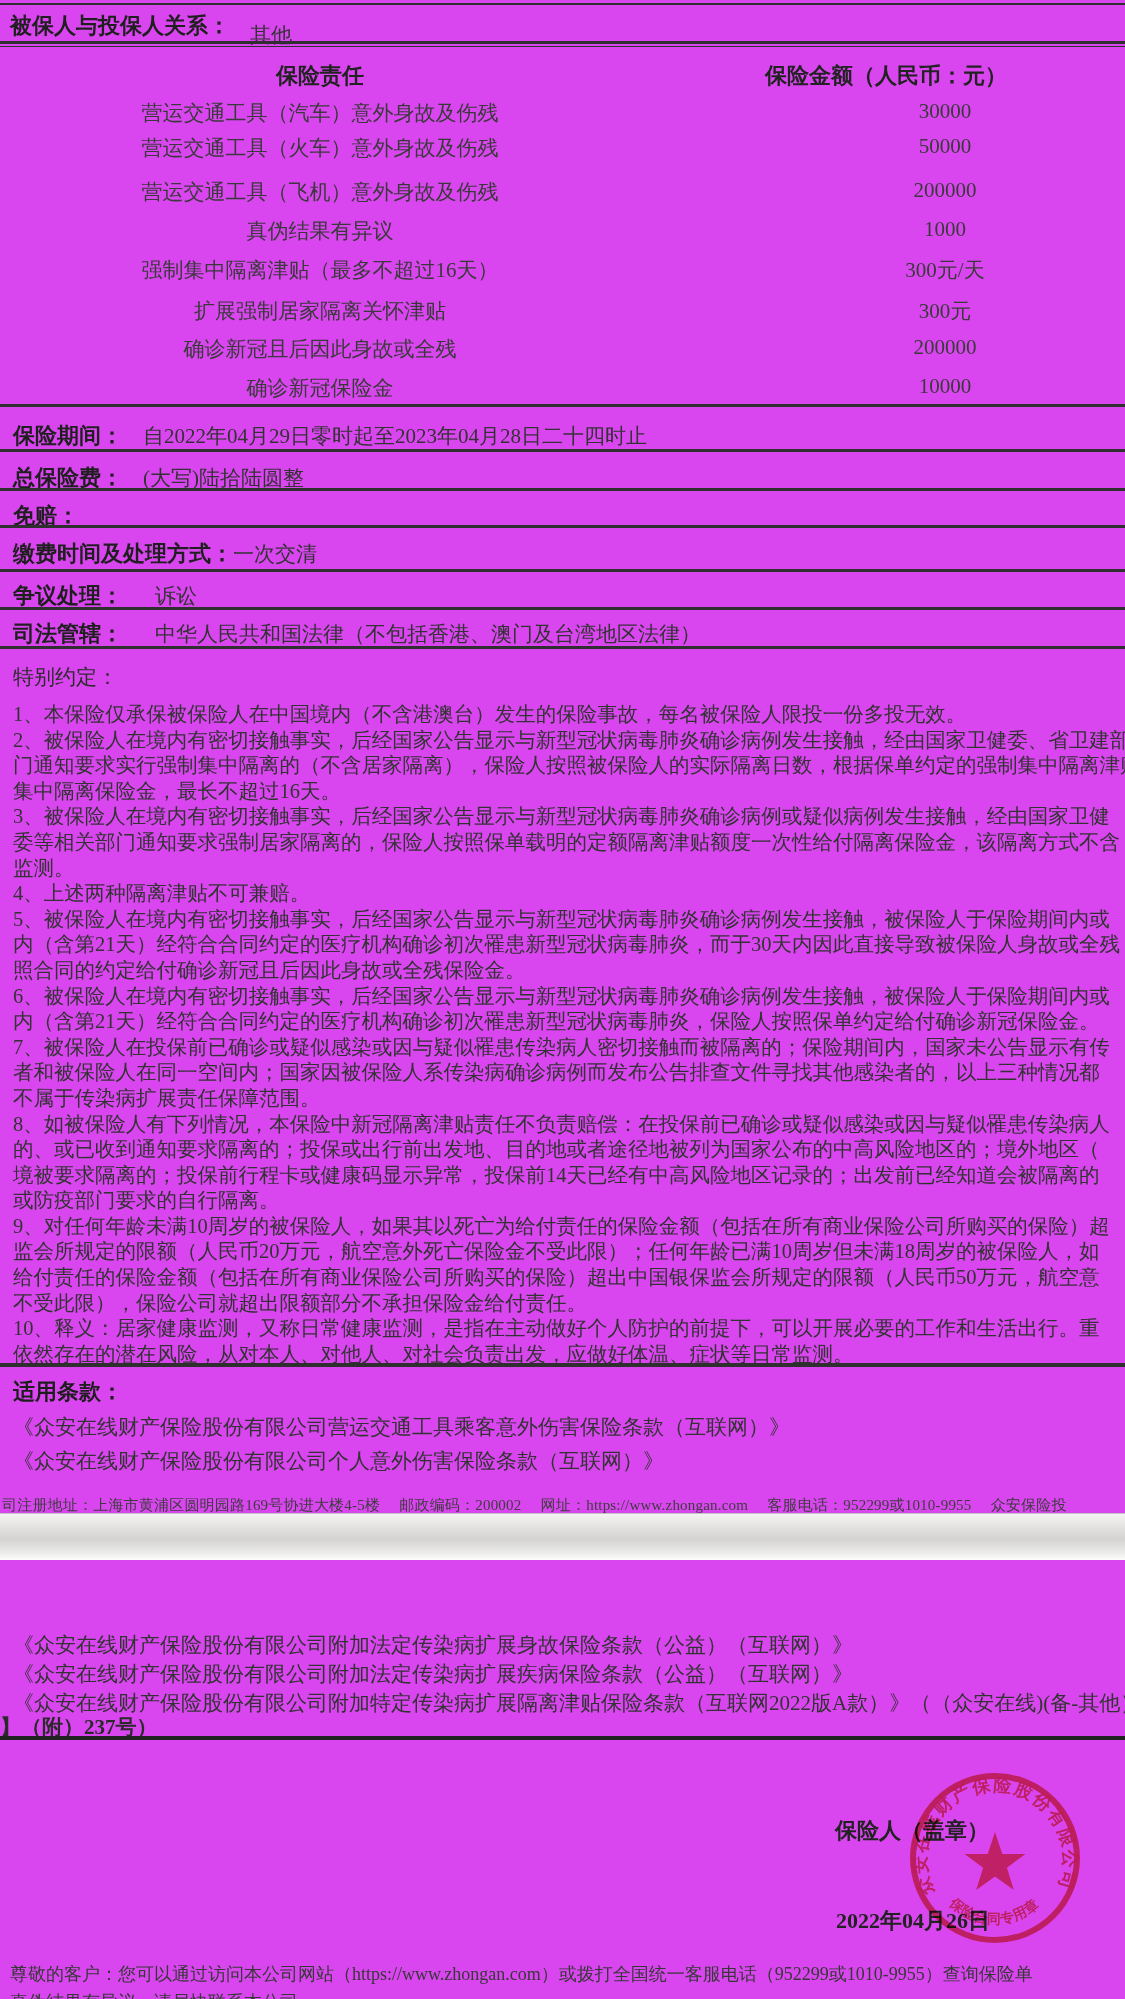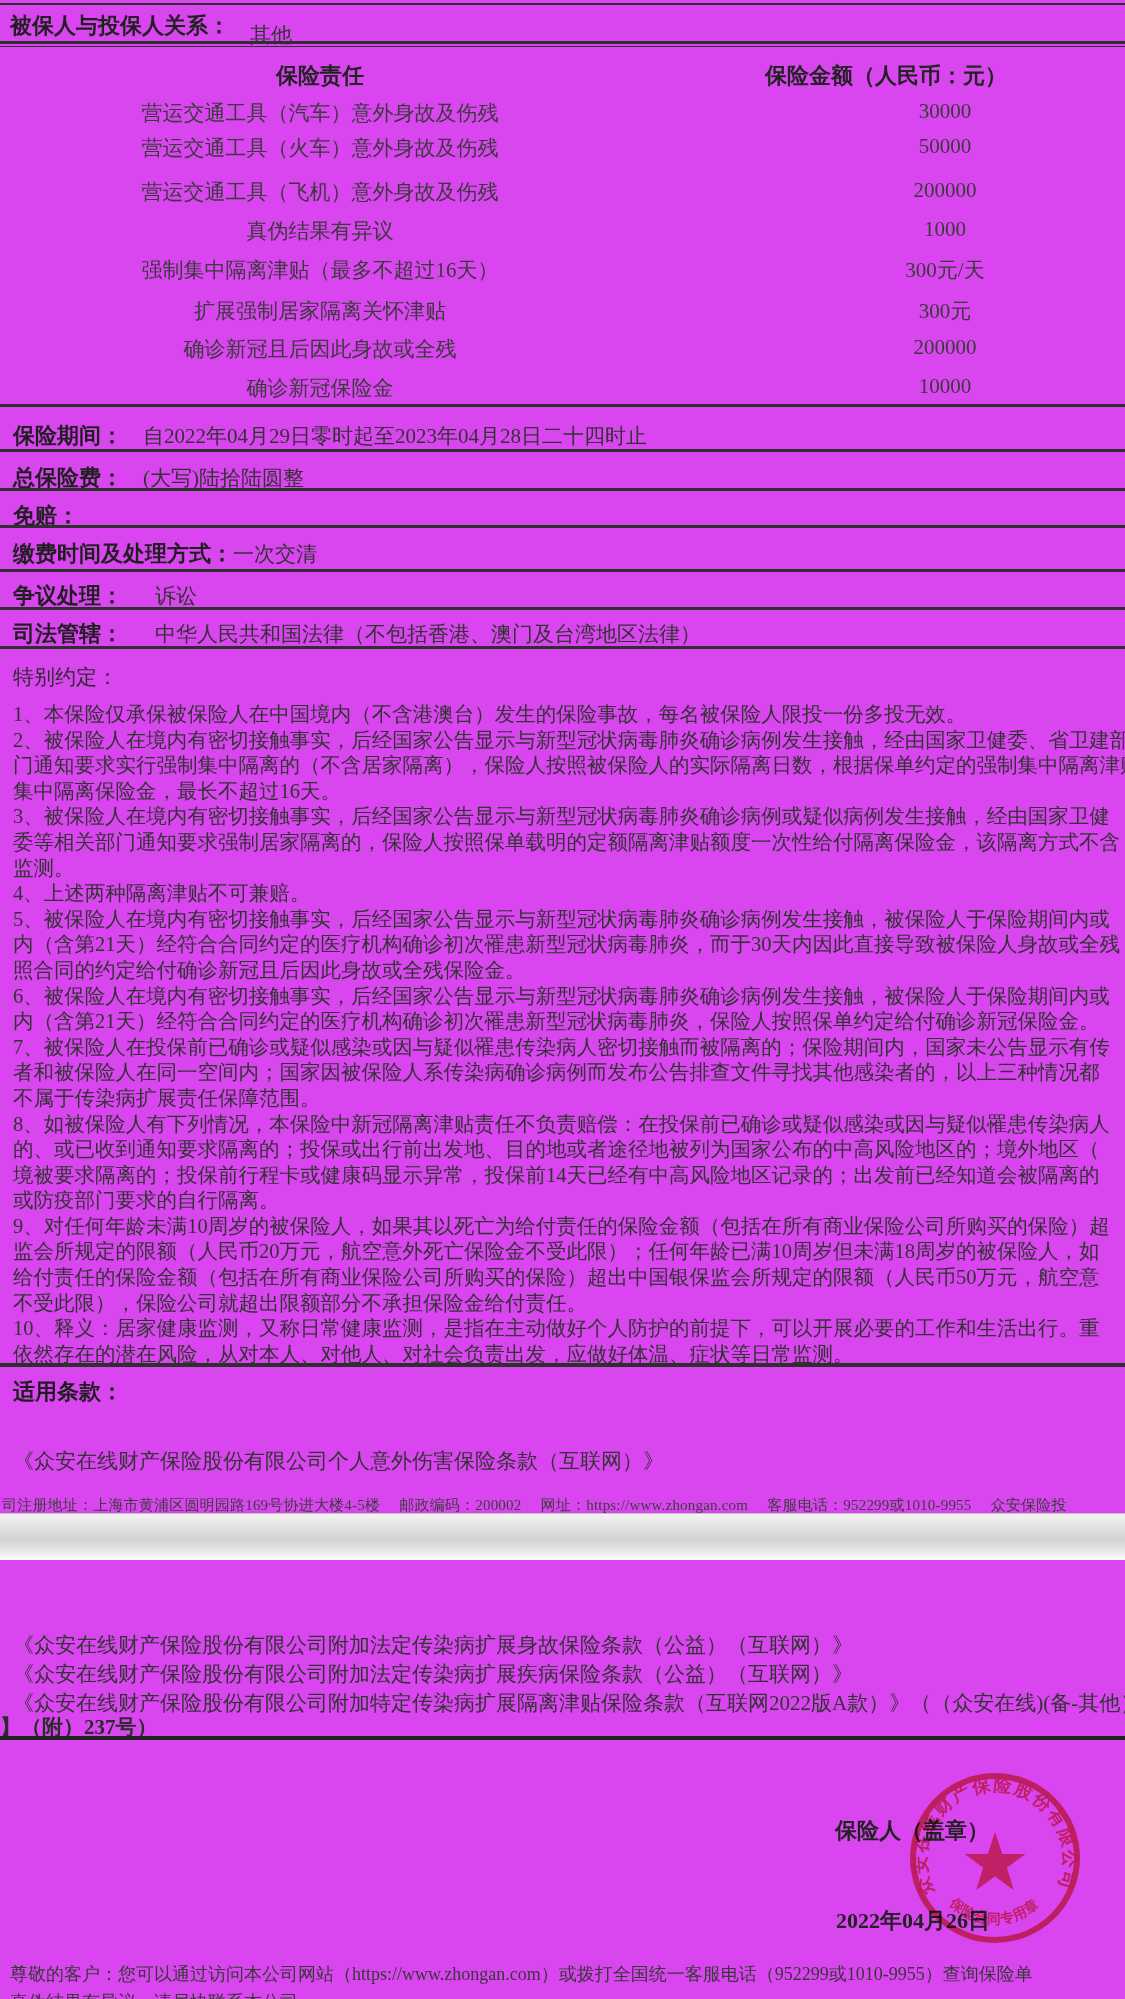--- a/index.html
+++ b/index.html
@@ -160,20 +160,21 @@
     <div>9、对任何年龄未满10周岁的被保险人，如果其以死亡为给付责任的保险金额（包括在所有商业保险公司所购买的保险）超</div>
     <div>监会所规定的限额（人民币20万元，航空意外死亡保险金不受此限）；任何年龄已满10周岁但未满18周岁的被保险人，如</div>
     <div>给付责任的保险金额（包括在所有商业保险公司所购买的保险）超出中国银保监会所规定的限额（人民币50万元，航空意</div>
     <div>不受此限），保险公司就超出限额部分不承担保险金给付责任。</div>
     <div>10、释义：居家健康监测，又称日常健康监测，是指在主动做好个人防护的前提下，可以开展必要的工作和生活出行。重</div>
     <div>依然存在的潜在风险，从对本人、对他人、对社会负责出发，应做好体温、症状等日常监测。</div>
   </div>
 
   <div class="hline" style="top:1363px;height:4px;"></div>
   <span class="abs section-heading" style="top:1377px">适用条款：</span>
+  <span class="abs clause" style="top:1413px">《众安在线财产保险股份有限公司营运交通工具乘客意外伤害保险条款（互联网）》</span>
   <span class="abs clause" style="top:1447px">《众安在线财产保险股份有限公司个人意外伤害保险条款（互联网）》</span>
 
   <span class="abs footer-line">司注册地址：上海市黄浦区圆明园路169号协进大楼4-5楼　 邮政编码：200002　 网址：https://www.zhongan.com　 客服电话：952299或1010-9955　 众安保险投</span>
 
   <div id="page-sep"></div>
 
   <span class="abs p2-clause" style="top:1631px">《众安在线财产保险股份有限公司附加法定传染病扩展身故保险条款（公益）（互联网）》</span>
   <span class="abs p2-clause" style="top:1660px">《众安在线财产保险股份有限公司附加法定传染病扩展疾病保险条款（公益）（互联网）》</span>
   <span class="abs p2-clause" style="top:1689px">《众安在线财产保险股份有限公司附加特定传染病扩展隔离津贴保险条款（互联网2022版A款）》（（众安在线)(备-其他）</span>
   <span class="abs p2-cont">】（附）237号）</span>

